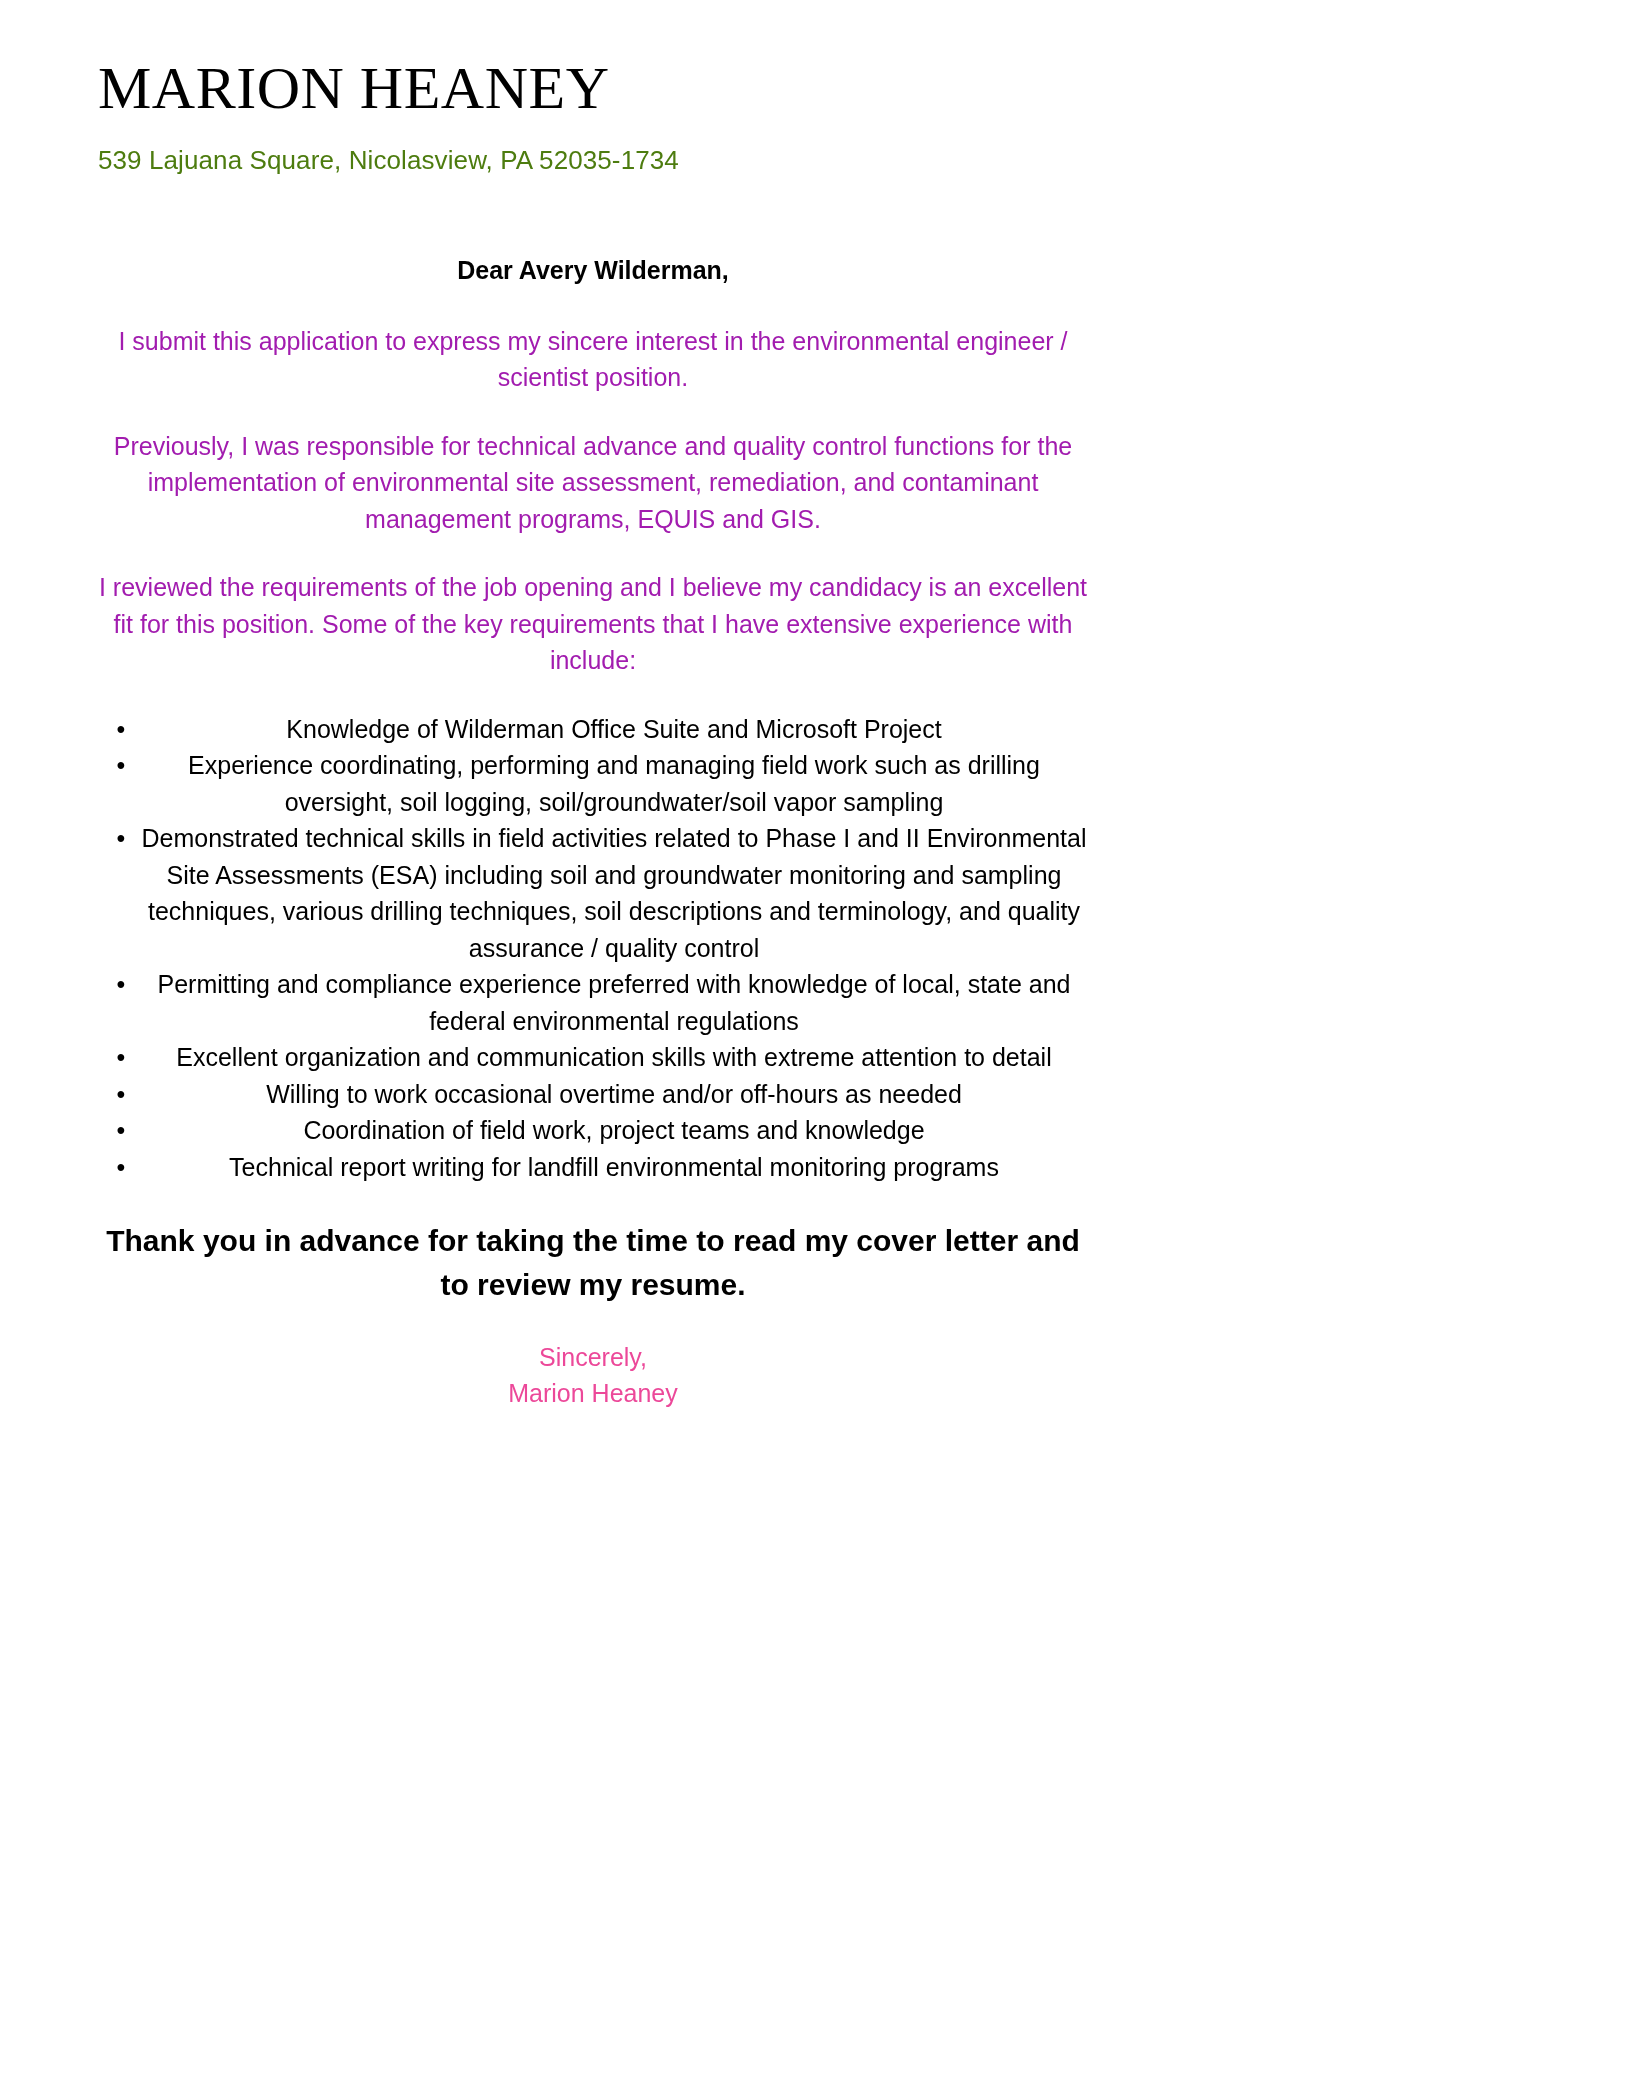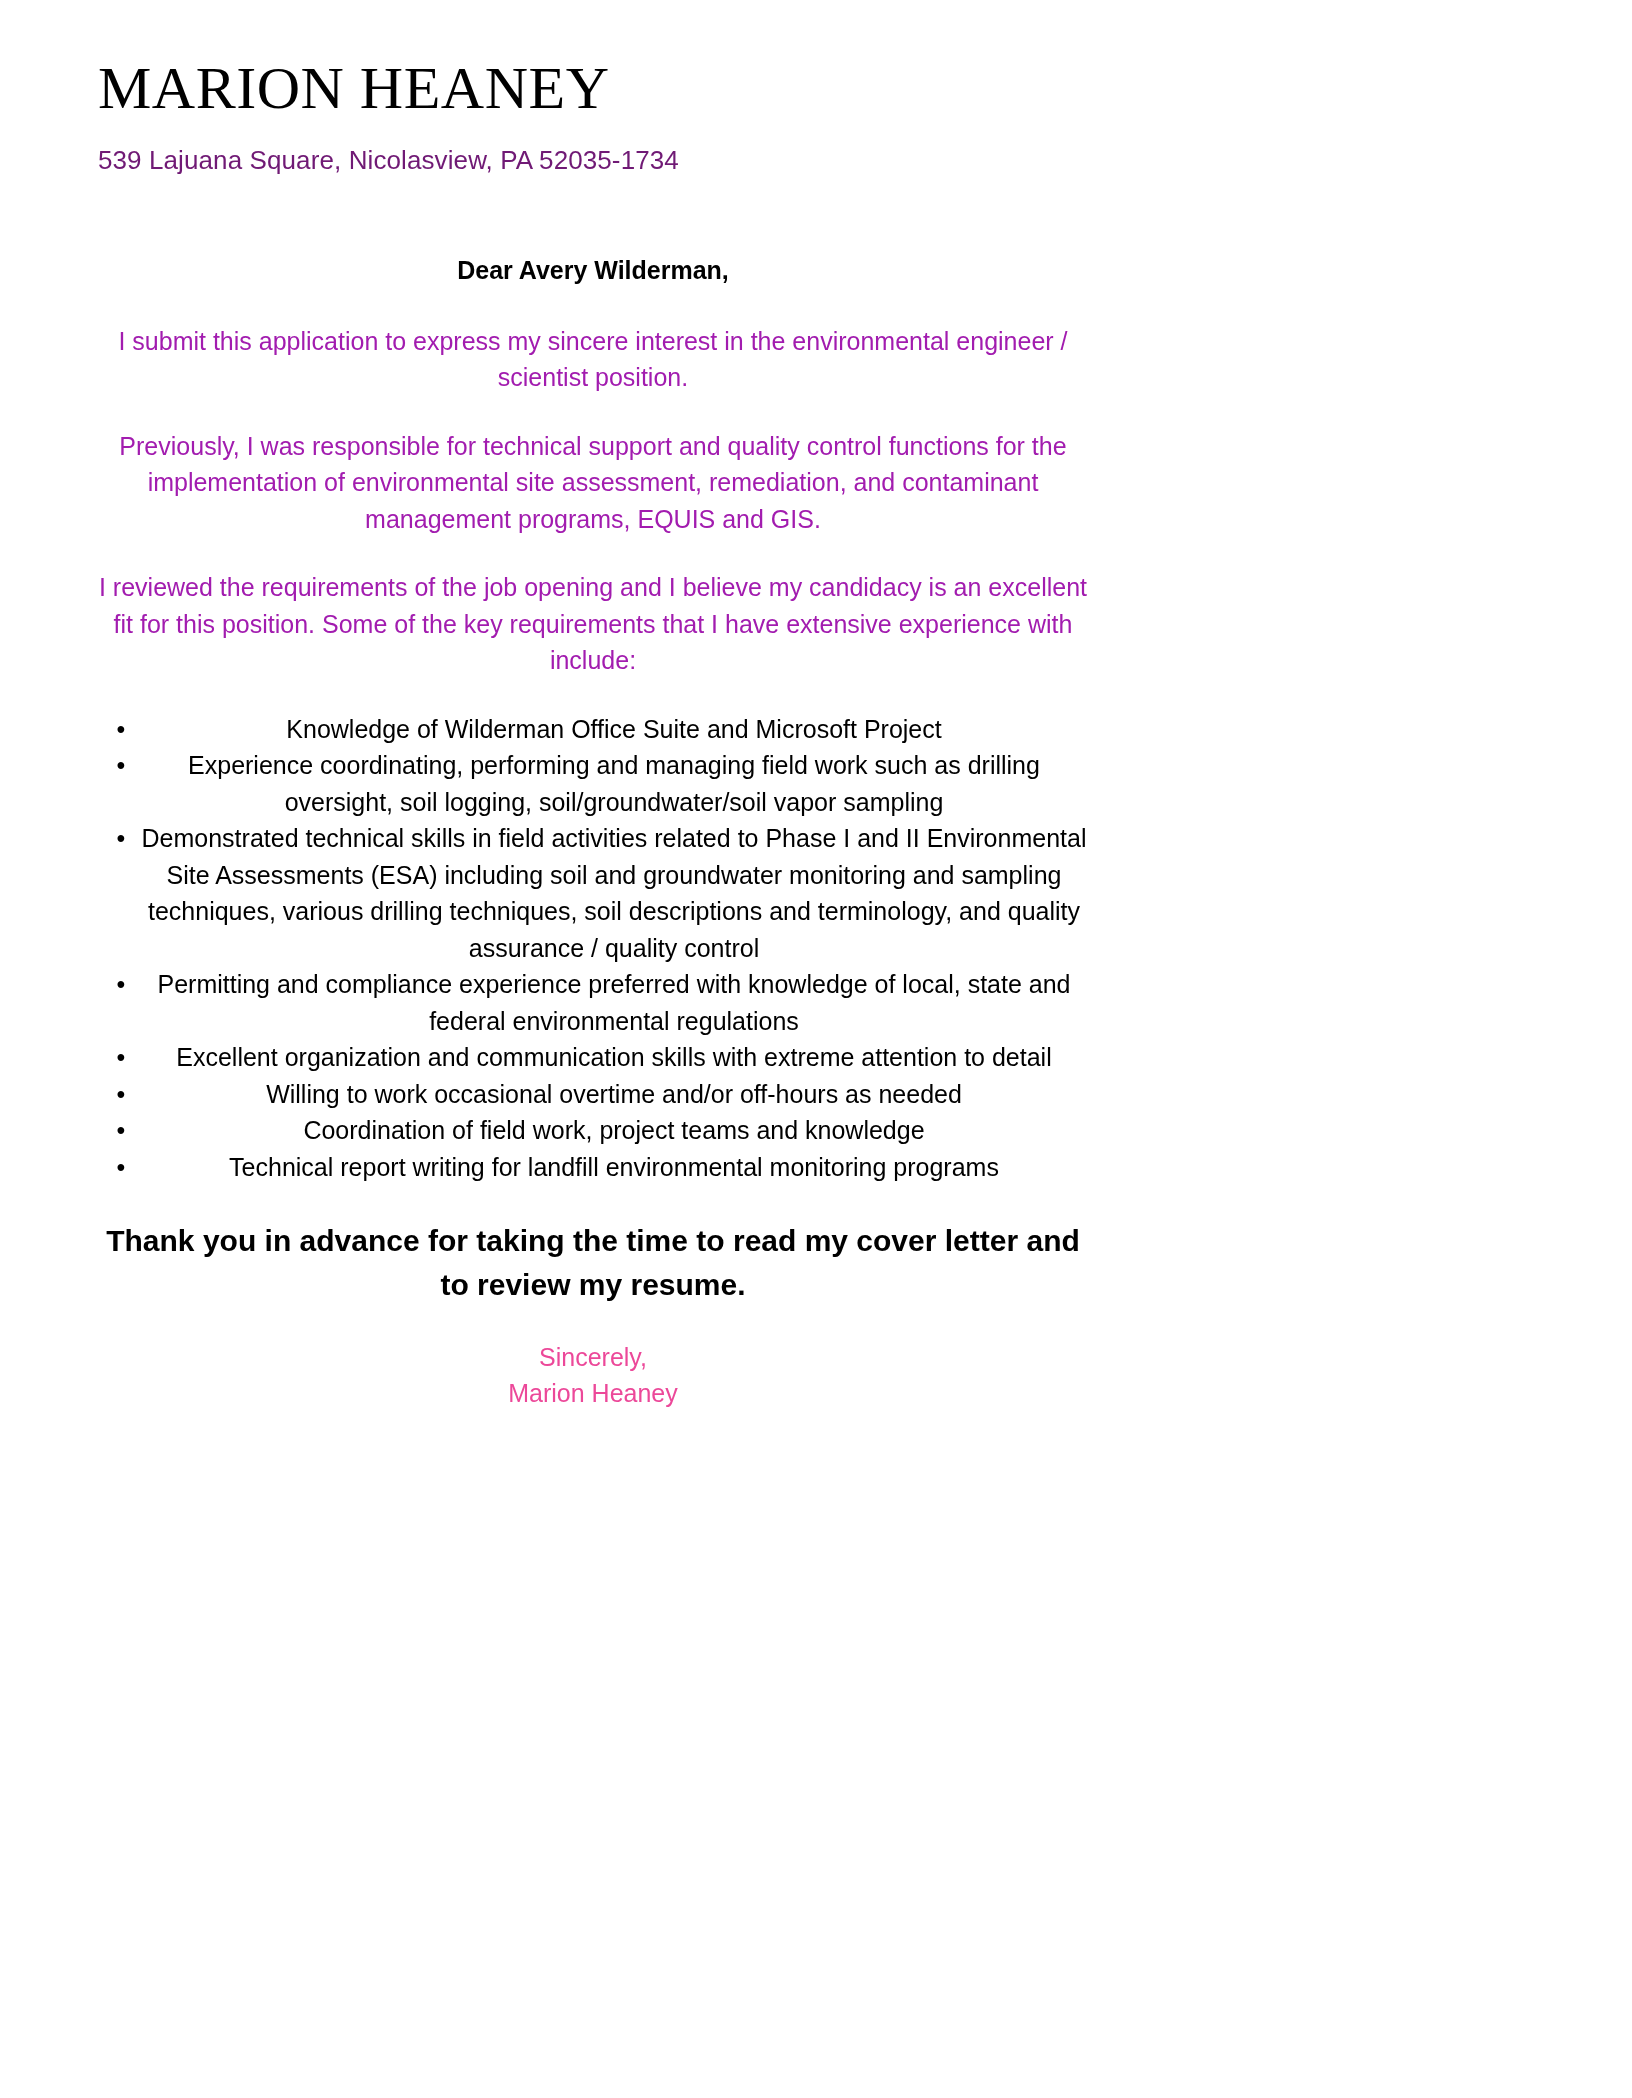--- a/index.html
+++ b/index.html
@@ -40,21 +40,21 @@
     white-space: nowrap;
     color: #000;
   }
   .address-line {
     font-family: "Liberation Sans", sans-serif;
     font-size: 26px;
     line-height: 1.35;
     font-weight: 400;
     margin: 24px 0 0 0;
     letter-spacing: 0.1px;
-    color: #701a75;
+    color: #4d7c0f;
   }
   .body-block {
     margin-top: 74px;
     text-align: center;
   }
   .salutation {
     font-size: 25px;
     line-height: 1.45;
     font-weight: 700;
     margin: 0 0 34px 0;
@@ -116,21 +116,21 @@
     <h1 class="name-heading">MARION HEANEY</h1>
 
     <div class="address-line">539 Lajuana Square, Nicolasview, PA 52035-1734</div>
 
     <div class="body-block">
 
       <p class="salutation">Dear Avery Wilderman,</p>
 
       <p class="para">I submit this application to express my sincere interest in the environmental engineer / scientist position.</p>
 
-      <p class="para">Previously, I was responsible for technical support and quality control functions for the implementation of environmental site assessment, remediation, and contaminant management programs, EQUIS and GIS.</p>
+      <p class="para">Previously, I was responsible for technical advance and quality control functions for the implementation of environmental site assessment, remediation, and contaminant management programs, EQUIS and GIS.</p>
 
       <p class="para">I reviewed the requirements of the job opening and I believe my candidacy is an excellent fit for this position. Some of the key requirements that I have extensive experience with include:</p>
 
       <ul class="req-list">
         <li>
           <span class="bullet-dot">•</span>
           <span>Knowledge of Wilderman Office Suite and Microsoft Project</span>
         </li>
         <li>
           <span class="bullet-dot">•</span>

